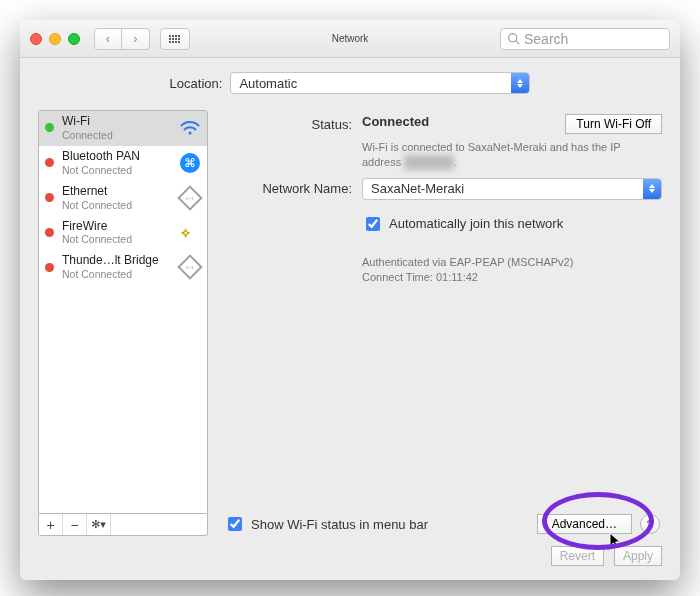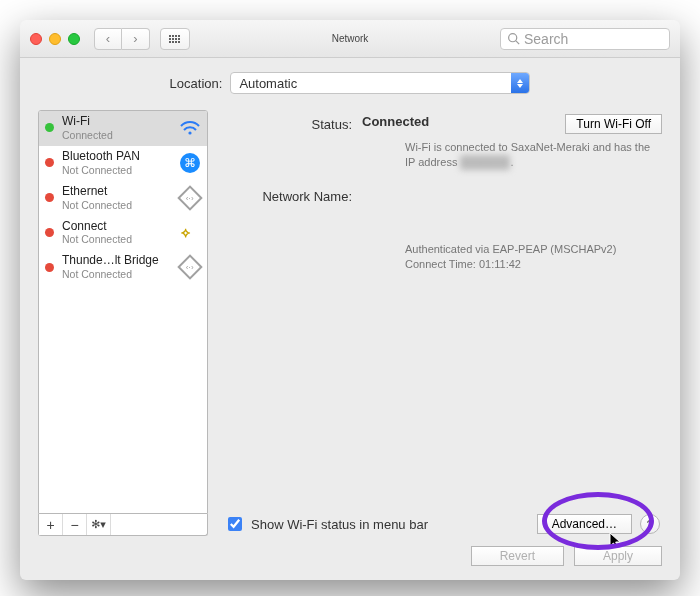--- a/index.html
+++ b/index.html
@@ -140,21 +140,21 @@
   .detail { flex:1; display:flex; flex-direction:column; padding-top:4px; }
   .row { display:flex; margin-bottom:6px; }
   .row .lbl { width:140px; text-align:right; padding-right:10px; padding-top:3px; font-size:13px; }
   .row .val { flex:1; }
   .btn {
     height:20px; background:linear-gradient(#fff,#f3f3f3);
     border:1px solid #b5b5b5; border-radius:0;
     font-size:12px; padding:0 10px;
     display:inline-flex; align-items:center; justify-content:center;
   }
-  .smalltext { font-size:11px; color:#767676; line-height:1.35;margin-left:43px; }
+  .smalltext { font-size:11px; color:#767676; line-height:1.35; }
   .blur { filter: blur(3px); display:inline-block; background:#bbb; color:#bbb; border-radius:2px; padding:0 14px; }
   .chk { display:flex; align-items:center; gap:6px; font-size:13px; }
   .chk input { width:14px; height:14px; accent-color:#3b82f6; }
 
   .bottom-row {
     display:flex; align-items:center;
     padding:0 2px 2px; margin-top:auto;
     position:relative;
   }
   .help-btn {
@@ -168,21 +168,21 @@
     position:absolute; right:8px; bottom:-14px;
     width:112px; height:58px;
     border:5px solid #7a2bdc; border-radius:50%;
     pointer-events:none;
   }
 
   .footer {
     display:flex; justify-content:flex-end;
     gap:10px; padding:0 18px 14px;
   }
-  .footer .btn { padding:0 28px; color:#b0b0b0; }
+  .footer .btn { padding:0 8px; color:#b0b0b0; }
 
   
   .wifi-arcs path { stroke:#2a7bf6; stroke-width:2; fill:none; }
   .bt-badge { width:20px; height:20px; border-radius:50%; background:#1a8cff; display:flex; align-items:center; justify-content:center; color:#fff; font-size:12px; }
   .diamond { width:18px; height:18px; border:2px solid #a0a0a0; transform:rotate(45deg); display:flex; align-items:center; justify-content:center; }
   .diamond span { transform:rotate(-45deg); font-size:8px; color:#a0a0a0; }
   .firewire { width:18px; height:18px; color:#c9a400; font-size:14px; font-weight:600; }
 
   .cursor {
     position:absolute;
@@ -280,21 +280,21 @@
           <div class="svc-icon">
             <div class="diamond">
                 <span>‹·›</span>
               </div>
           </div>
         </div>
 
         <div class="svc">
           <span class="dot red"></span>
           <div class="svc-text">
-            <div class="svc-name">Connect</div>
+            <div class="svc-name">FireWire</div>
             <div class="svc-status">Not Connected</div>
           </div>
           <div class="svc-icon">
             <div class="firewire">⟡</div>
           </div>
         </div>
 
         <div class="svc">
           <span class="dot red"></span>
           <div class="svc-text">
@@ -330,26 +330,38 @@
           </div>
         </div>
       </div>
       <div class="row">
         <div class="lbl"></div>
         <div class="val smalltext">
           <span>Wi-Fi is connected to SaxaNet-Meraki and has the IP address </span><span class="blur">xxxx</span><span>.</span>
         </div>
       </div>
 
-      <div class="row" style="margin-top:10px">
+      <div class="row" style="margin-top:2px">
         <div class="lbl">Network Name:</div>
+        <div class="val">
+          <div class="combo" style="width:100%">
+            <span>SaxaNet-Meraki</span>
+            <div class="cap"></div>
+          </div>
+        </div>
       </div>
 
       <div class="row" style="margin-top:8px">
         <div class="lbl"></div>
+        <div class="val">
+          <label class="chk">
+            <input type="checkbox" checked="" style="">
+            <span>Automatically join this network</span>
+          </label>
+        </div>
       </div>
 
       <div class="row" style="margin-top:6px">
         <div class="lbl"></div>
       </div>
 
       <div class="row">
         <div class="lbl"></div>
         <div class="val smalltext">
           <div>Authenticated via EAP-PEAP (MSCHAPv2)</div>

